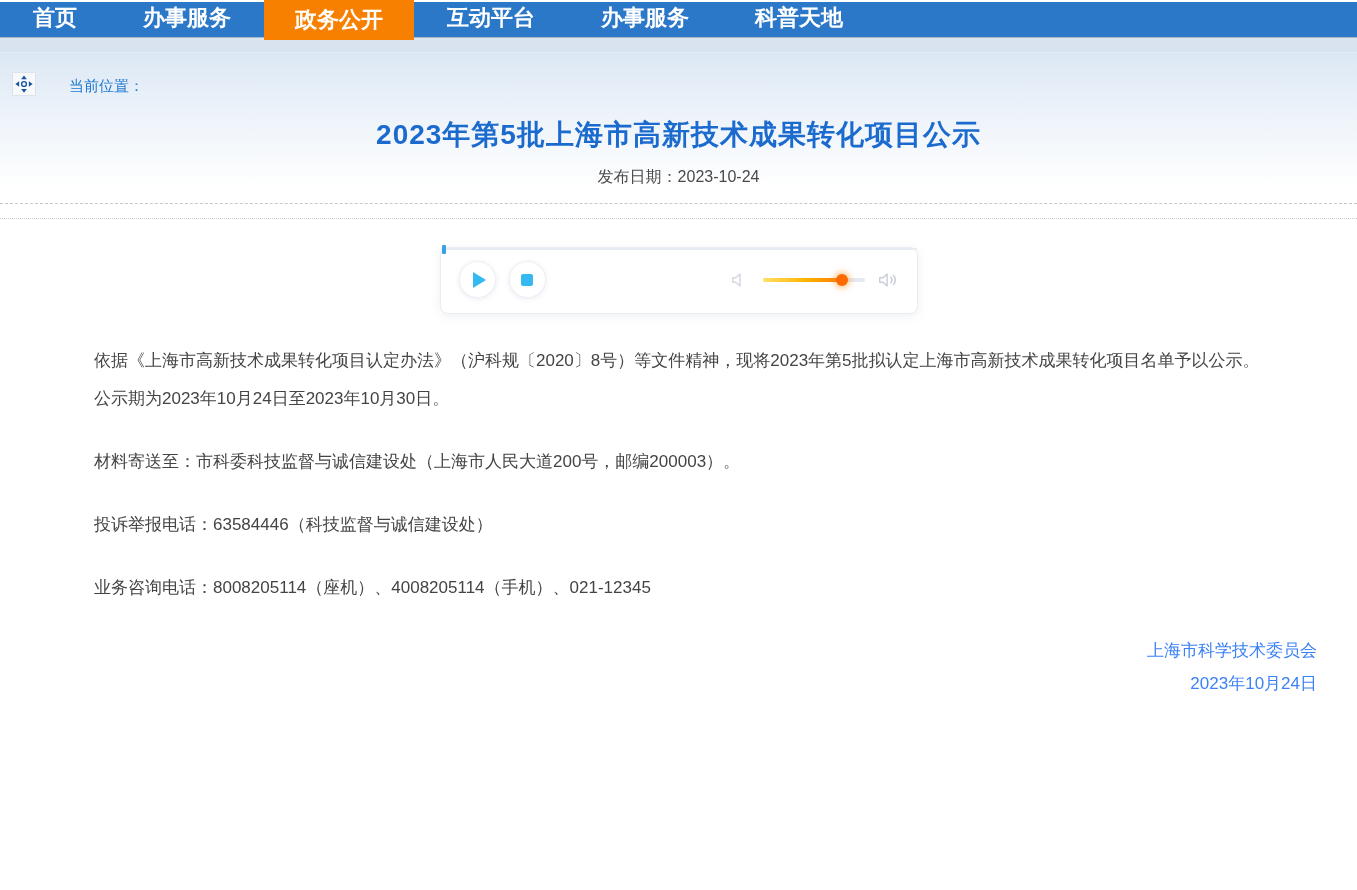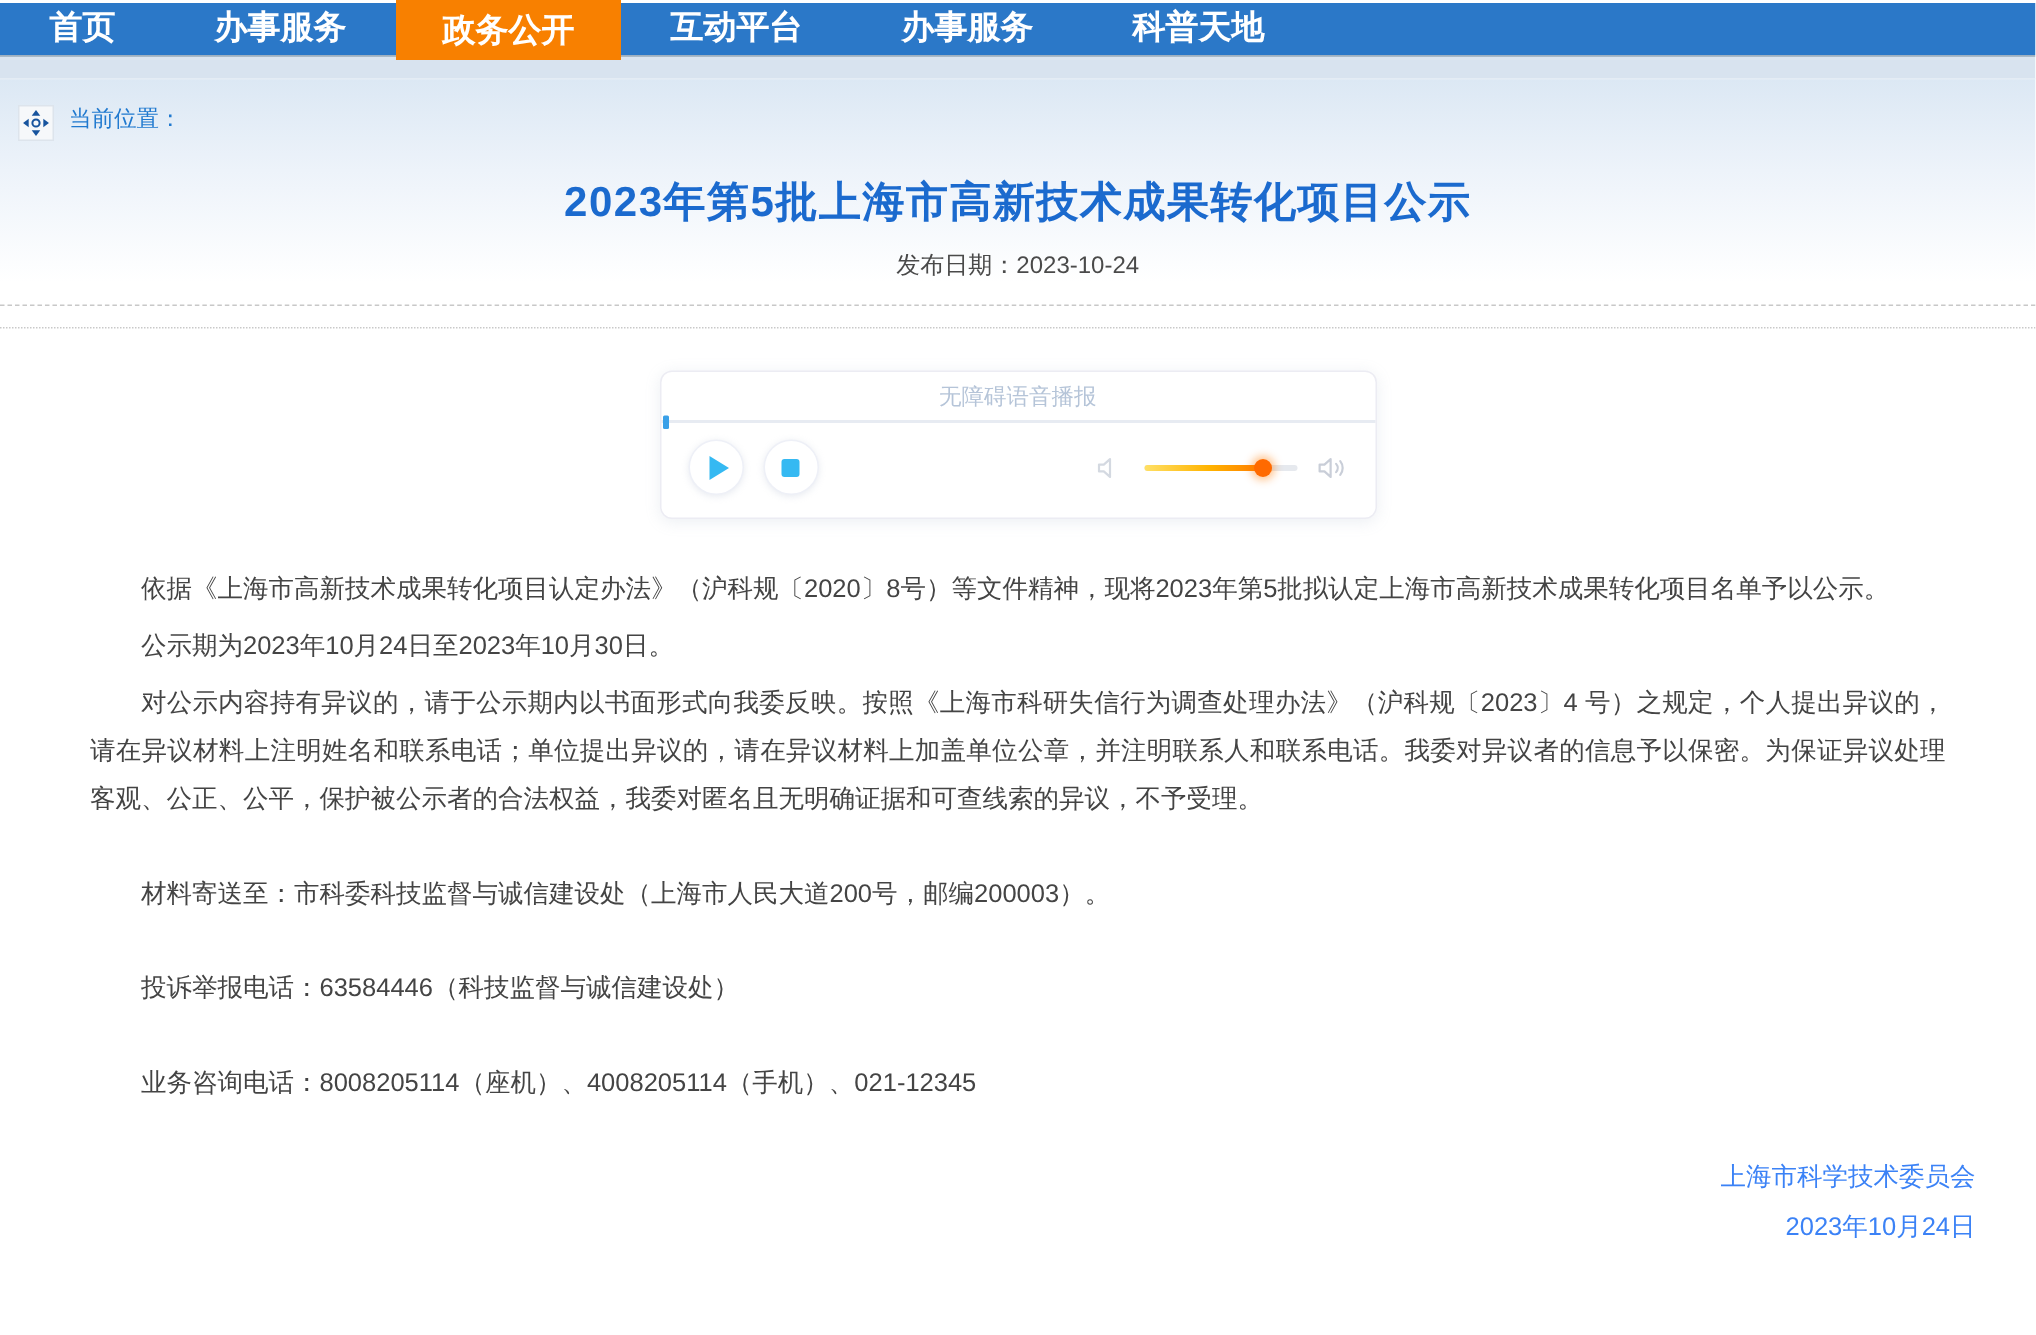--- a/index.html
+++ b/index.html
@@ -15,21 +15,21 @@
     color:#ffffff; font-size:22px; font-weight:bold; line-height:36px;
     padding:0 33px; cursor:pointer; white-space:nowrap;
   }
   .nav-item.active {
     background:#f88000; line-height:40px; padding:0 31px;
   }
   .strip { height:13px; background:#d8e3ef; border-bottom:1px solid #e4ecf4; }
 
   
   .header-zone { background:linear-gradient(180deg,#dce8f4 0%,#edf3fa 45%,#ffffff 100%); padding-top:17px; }
-  .crumb-row { display:flex; align-items:flex-start; padding-left:12px; height:26px; }
+  .crumb-row { display:flex; align-items:flex-end; padding-left:12px; height:26px;gap:23px; }
   .crumb-icon { width:24px; height:24px; background:#f6f8fa; border:1px solid #dde4ec; display:flex; align-items:center; justify-content:center; margin-right:10px; }
   .crumb-icon svg { width:18px; height:18px; }
   .crumb-row, .crumb-row a { color:#2079cf; font-size:15px; text-decoration:none; }
   .crumb-sep { margin:0 5px; color:#2079cf; }
   .crumb-label { margin-right:14px; }
   .page-title { text-align:center; margin-top:20px; font-size:28px; font-weight:600; color:#1b6ace; letter-spacing:1px; }
   .pub-date { text-align:center; margin-top:13px; font-size:16px; color:#4a4a4a; }
 
   .sep-dashed { border-top:1px dashed #c8c8c8; margin-top:15px; }
   .sep-dotted { border-top:1px dotted #c9c9c9; margin-top:14px; }
@@ -91,21 +91,20 @@
   <h1 class="page-title">2023年第5批上海市高新技术成果转化项目公示</h1>
   <div class="pub-date">
     <span>发布日期：</span><span>2023-10-24</span>
   </div>
 </div>
 
 <div class="sep-dashed"></div>
 <div class="sep-dotted"></div>
 
 <div class="player">
-  <div class="player-title">无障碍语音播报</div>
   <div class="player-progress">
     <span class="progress-handle"></span>
   </div>
   <div class="player-controls">
     <div class="ctl-btn">
       <span class="play-tri"></span>
     </div>
     <div class="ctl-btn">
       <span class="stop-sq"></span>
     </div>
@@ -122,21 +121,20 @@
         <path d="M15 9 a4.5 4.5 0 0 1 0 6" fill="none" stroke="#c9ced8" stroke-width="1.6" stroke-linecap="round"></path>
         <path d="M18 7 a8 8 0 0 1 0 10" fill="none" stroke="#c9ced8" stroke-width="1.6" stroke-linecap="round"></path>
       </svg>
     </div>
   </div>
 </div>
 
 <div class="content" id="article-body">
     <p>依据《上海市高新技术成果转化项目认定办法》（沪科规〔2020〕8号）等文件精神，现将2023年第5批拟认定上海市高新技术成果转化项目名单予以公示。</p>
     <p>公示期为2023年10月24日至2023年10月30日。</p>
-    <p>对公示内容持有异议的，请于公示期内以书面形式向我委反映。按照《上海市科研失信行为调查处理办法》（沪科规〔2023〕4 号）之规定，个人提出异议的，请在异议材料上注明姓名和联系电话；单位提出异议的，请在异议材料上加盖单位公章，并注明联系人和联系电话。我委对异议者的信息予以保密。为保证异议处理客观、公正、公平，保护被公示者的合法权益，我委对匿名且无明确证据和可查线索的异议，不予受理。</p>
     <p class="gap-lg">材料寄送至：市科委科技监督与诚信建设处（上海市人民大道200号，邮编200003）。</p>
     <p class="gap-lg">投诉举报电话：63584446（科技监督与诚信建设处）</p>
     <p class="gap-lg">业务咨询电话：8008205114（座机）、4008205114（手机）、021-12345</p>
   </div>
 
 <div class="signature">
   <div>上海市科学技术委员会</div>
   <div>2023年10月24日</div>
 </div>
 

